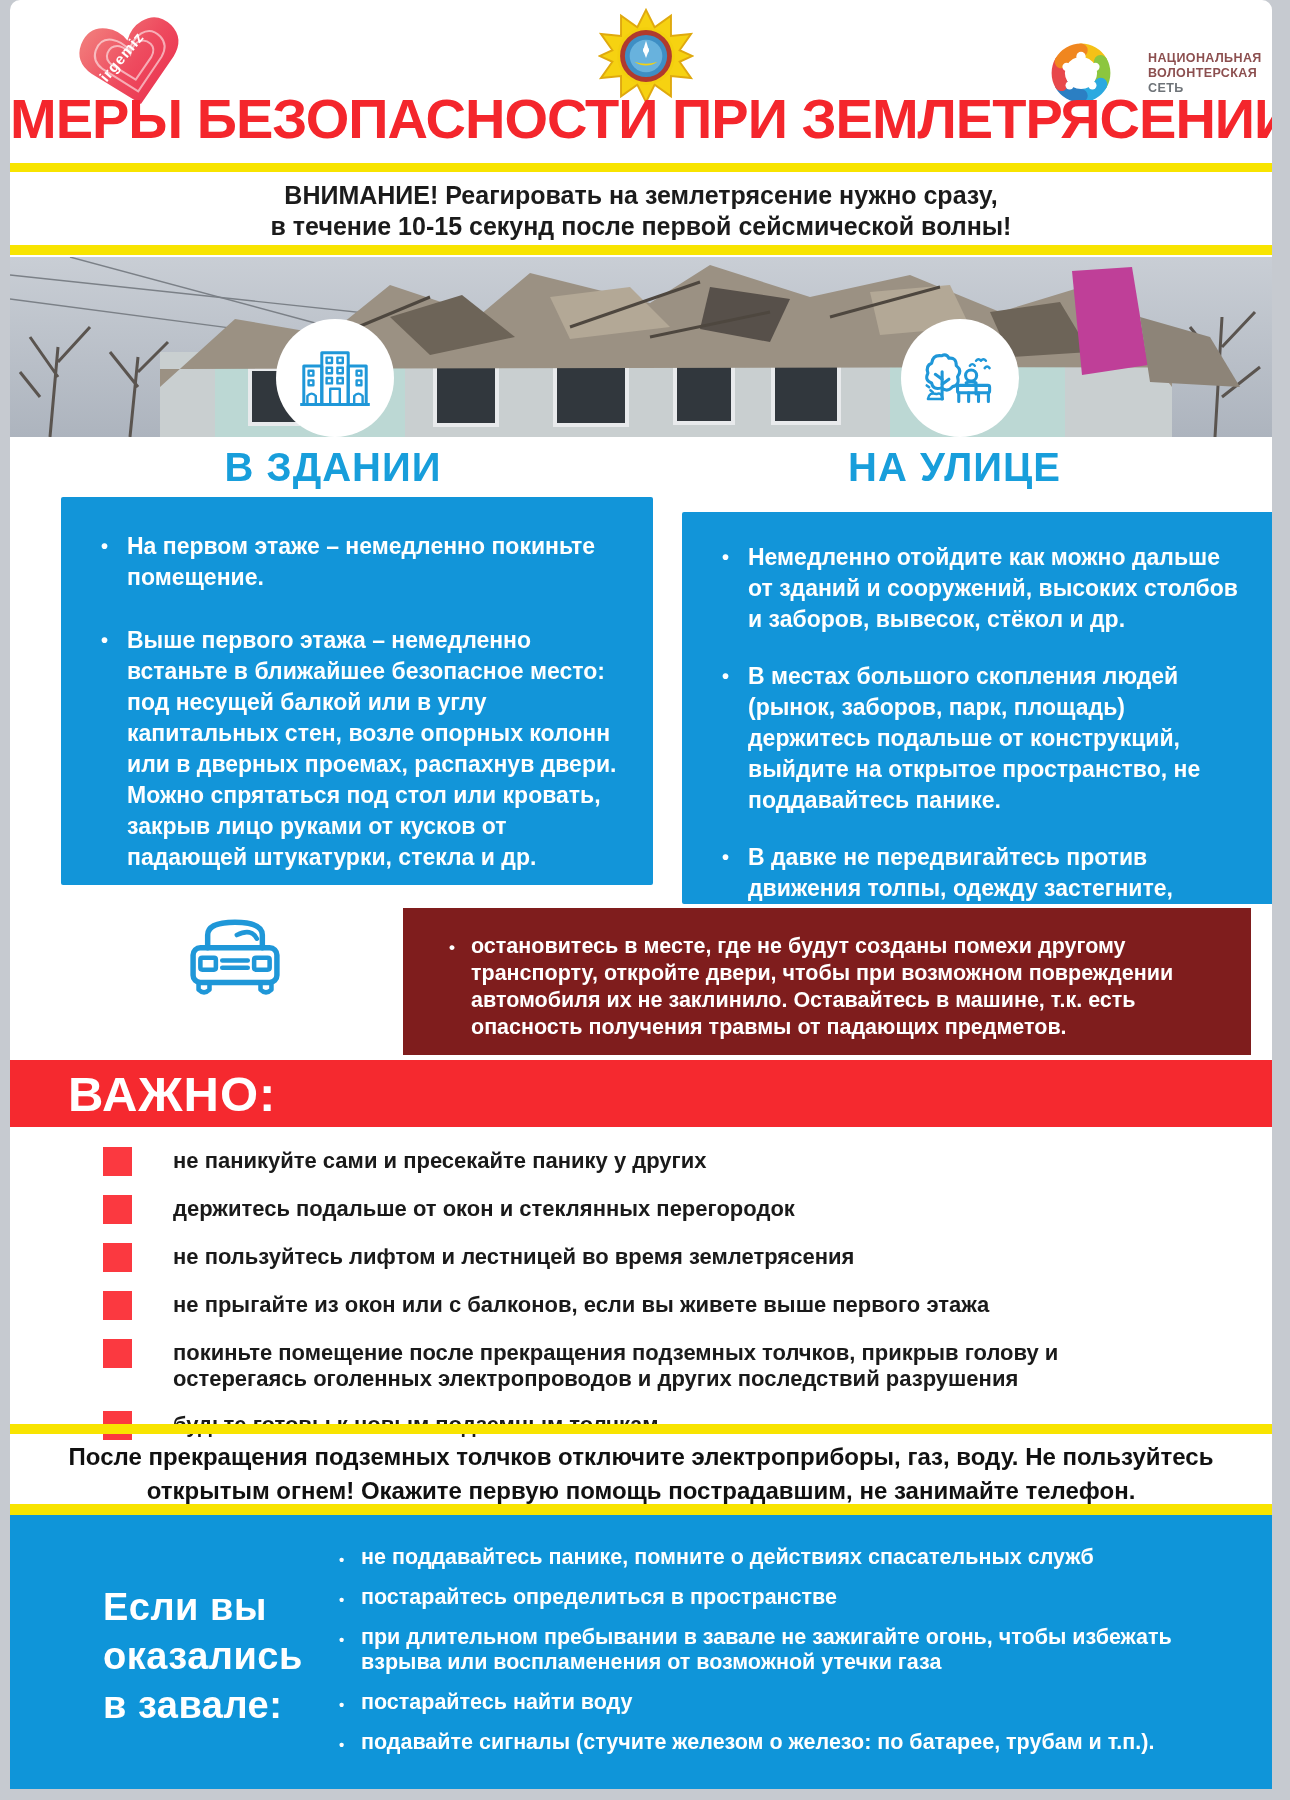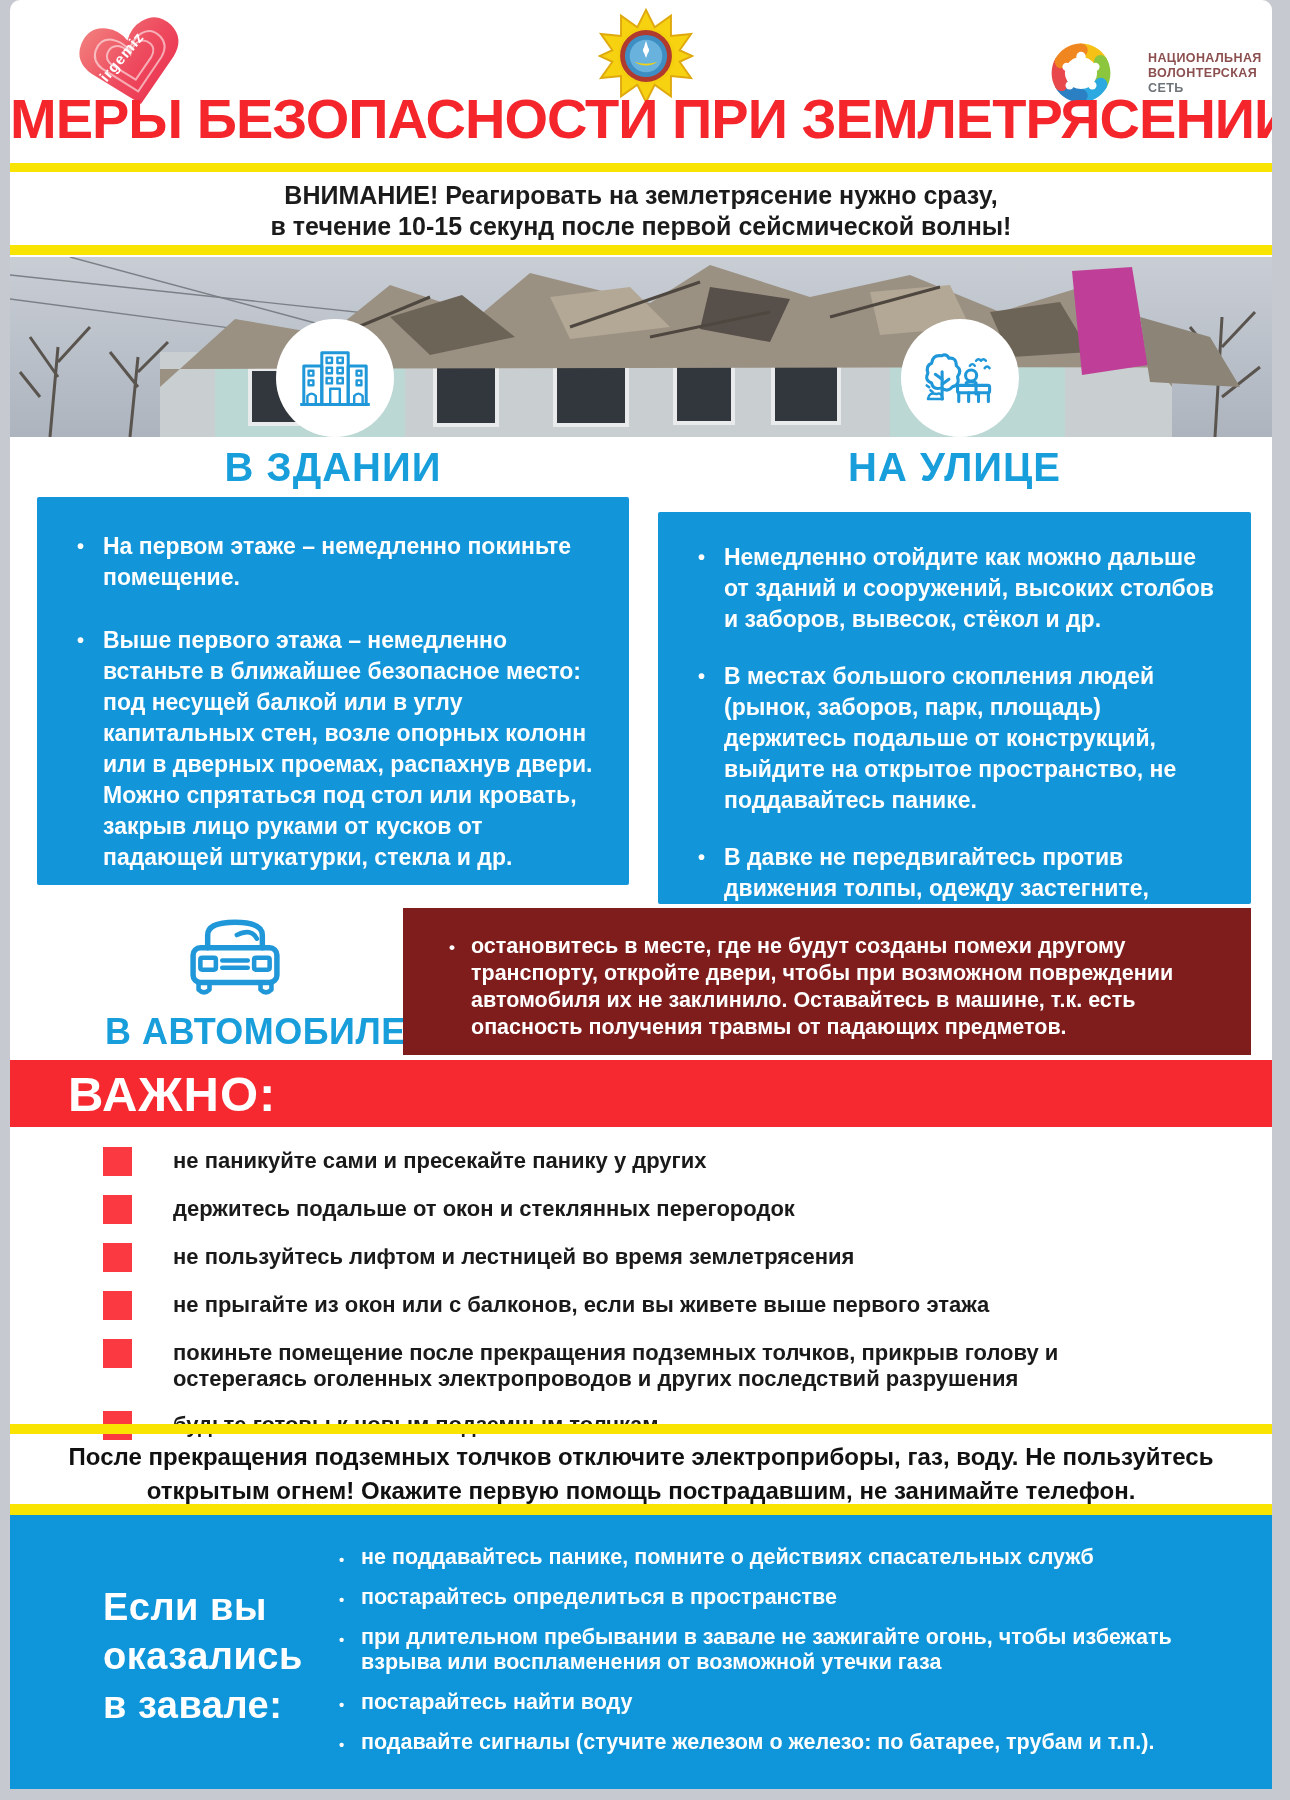--- a/index.html
+++ b/index.html
@@ -43,21 +43,21 @@
   .circ-right{left:891px;}
   
   .col-heading{
     position:absolute;top:445px;text-align:center;
     font-size:40px;font-weight:bold;color:#189edb;letter-spacing:1px;
   }
   .h-left{left:27px;width:592px;}
   .h-right{left:648px;width:593px;}
   .bluebox{
     position:absolute;background:#1295d9;color:#fff;font-weight:bold;
-    border-radius:2px;box-sizing:border-box;overflow:hidden;
+    border-radius:2px;box-sizing:border-box;overflow:hidden;margin-left:24px;
   }
   .box-left{left:27px;top:497px;width:592px;height:388px;padding:34px 30px 20px 36px;}
   .box-right{left:648px;top:512px;width:593px;height:392px;padding:30px 26px 20px 36px;}
   .bluebox ul,.carbox ul,.footer-bullets ul{list-style:none;margin:0;padding:0;}
   .bluebox li{
     position:relative;padding-left:30px;margin-bottom:32px;
     font-size:23px;line-height:31px;
   }
   .box-right li{margin-bottom:26px;}
   .bluebox li::before,.carbox li::before,.footer-bullets li::before{
@@ -286,21 +286,20 @@
     <svg width="110" height="82" viewBox="0 0 120 90" fill="none" stroke="#1f97d8" stroke-width="6" stroke-linejoin="round" stroke-linecap="round" style="margin:0 auto;">
       <path d="M30 36 L30 22 Q30 8 60 8 Q90 8 90 22 L90 36"></path>
       <path d="M62 22 Q78 14 84 26" stroke-width="5"></path>
       <rect x="14" y="36" width="92" height="38" rx="8"></rect>
       <rect x="22" y="47" width="17" height="13" rx="2" stroke-width="5"></rect>
       <rect x="81" y="47" width="17" height="13" rx="2" stroke-width="5"></rect>
       <path d="M46 50 L74 50 M46 58 L74 58" stroke-width="5"></path>
       <path d="M20 74 L20 82 Q26 88 32 82 L32 74" stroke-width="5"></path>
       <path d="M88 74 L88 82 Q94 88 100 82 L100 74" stroke-width="5"></path>
     </svg>
-    <div class="car-label">В АВТОМОБИЛЕ</div>
   </div>
 
   <div class="carbox">
     <ul>
       <li>остановитесь в месте, где не будут созданы помехи другому транспорту, откройте двери, чтобы при возможном повреждении автомобиля их не заклинило. Оставайтесь в машине, т.к. есть опасность получения травмы от падающих предметов.</li>
     </ul>
   </div>
 
   <div class="red-banner">
     <span>ВАЖНО:</span>

